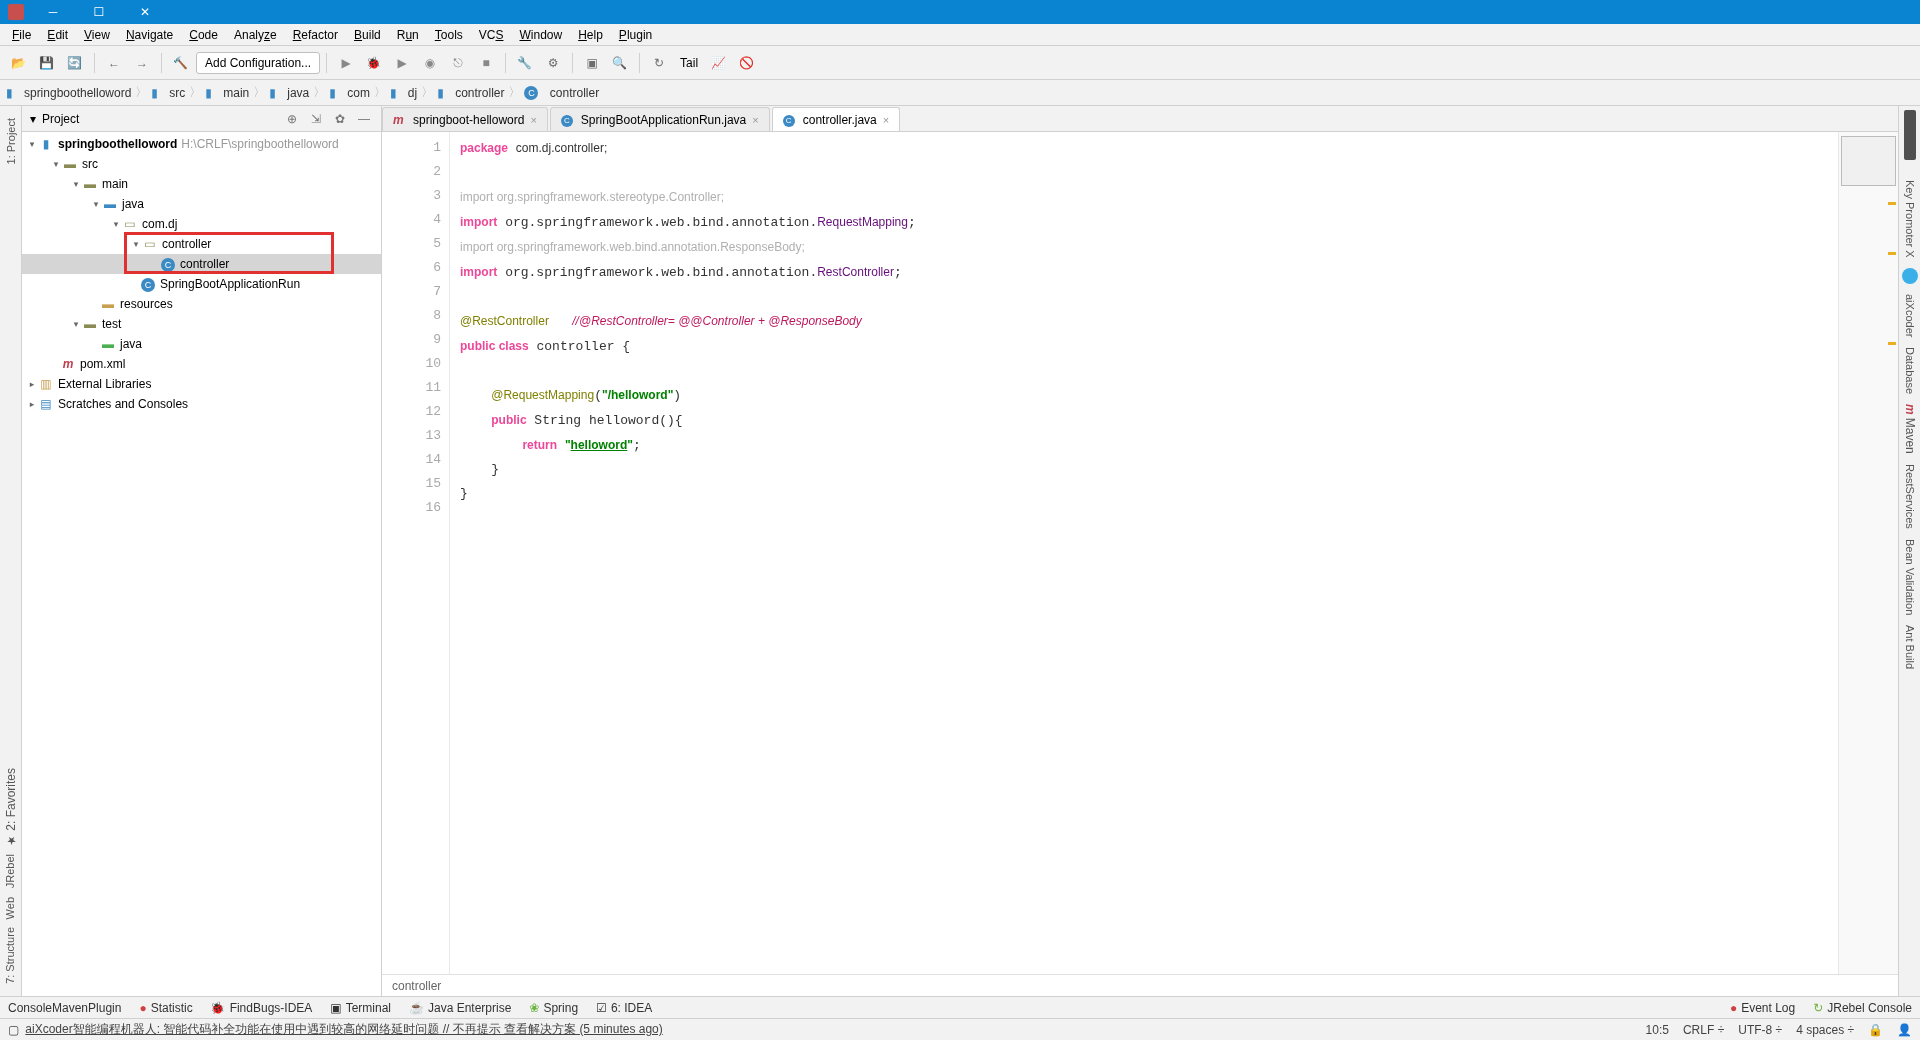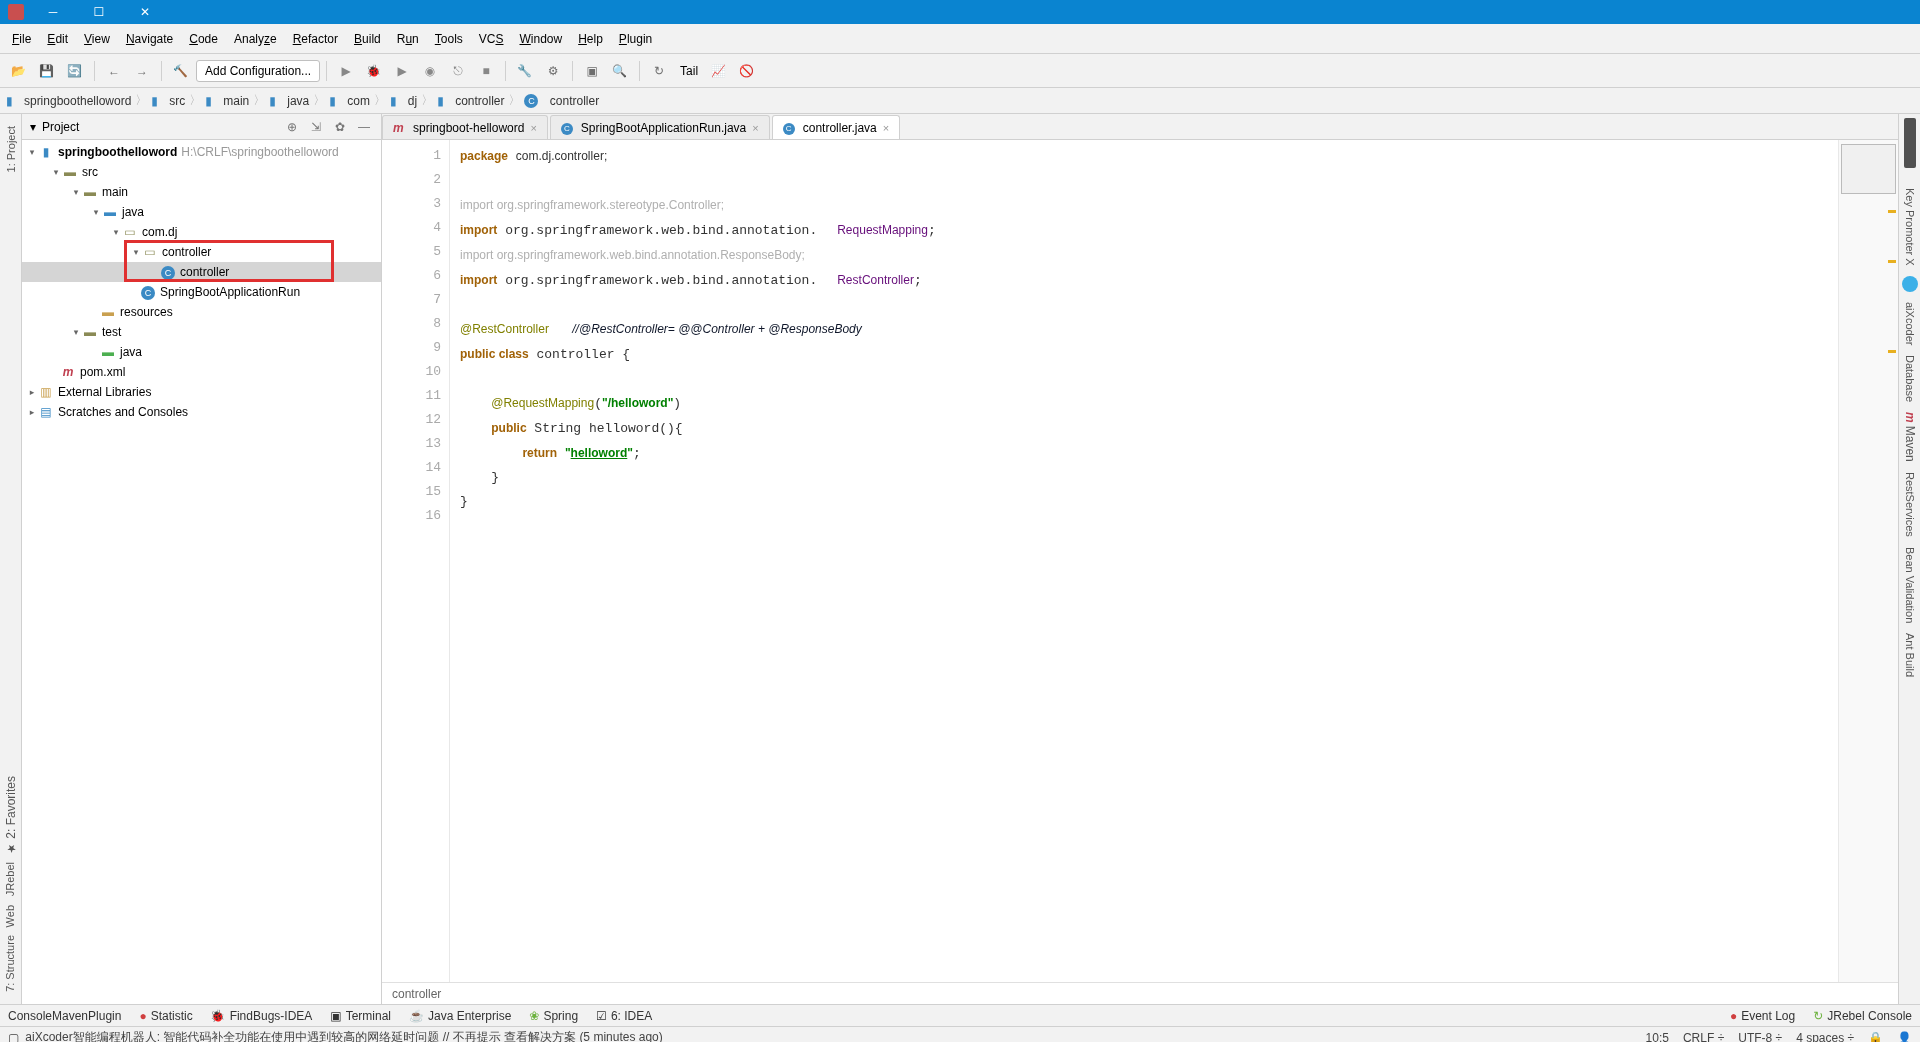--- a/index.html
+++ b/index.html
@@ -2,21 +2,21 @@
 <html><head>
 <meta charset="utf-8">
 <style>
 * { margin: 0; padding: 0; box-sizing: border-box; font-family: "Segoe UI", Arial, sans-serif; font-size: 12px; }
 body { background: #fff; width: 1920px; height: 1042px; overflow: hidden; position: relative; }
 .titlebar { background: #0a84d0; color: #fff; height: 24px; display: flex; align-items: center; padding: 0 8px; font-size: 12px; }
 .titlebar .icon { width: 16px; height: 16px; background: #c94f4f; border-radius: 2px; margin-right: 6px; }
 .titlebar .title { flex: 1; }
 .titlebar .win-controls { display: flex; gap: 0; }
 .titlebar .win-btn { width: 46px; height: 24px; display: flex; align-items: center; justify-content: center; color: #fff; }
-.menubar { background: #f2f2f2; border-bottom: 1px solid #d0d0d0; height: 30px; display: flex; align-items: center; padding: 0 4px; }
+.menubar { background: #f2f2f2; border-bottom: 1px solid #d0d0d0; height: 22px; display: flex; align-items: center; padding: 0 4px; }
 .menubar .menu-item { padding: 2px 8px; cursor: default; }
 .menubar .menu-item u { text-decoration: underline; }
 .toolbar { background: #f2f2f2; border-bottom: 1px solid #d0d0d0; height: 34px; display: flex; align-items: center; padding: 0 6px; gap: 2px; }
 .toolbar .tbtn { width: 26px; height: 26px; display: flex; align-items: center; justify-content: center; color: #6e6e6e; border-radius: 3px; }
 .toolbar .tbtn.green { color: #4caf50; }
 .toolbar .sep { width: 1px; height: 20px; background: #d0d0d0; margin: 0 4px; }
 .toolbar .config-box { border: 1px solid #c0c0c0; border-radius: 3px; padding: 3px 8px; background: #fff; font-size: 12px; }
 .toolbar .tail { padding: 0 6px; }
 .breadcrumb { background: #f2f2f2; border-bottom: 1px solid #d0d0d0; height: 26px; display: flex; align-items: center; padding: 0 6px; font-size: 12px; color: #333; }
 .breadcrumb .bc-item { display: flex; align-items: center; gap: 4px; }
@@ -38,27 +38,27 @@
 .red-box { position: absolute; border: 3px solid #e03030; pointer-events: none; }
 .editor-area { flex: 1; display: flex; flex-direction: column; }
 .tabs { height: 26px; background: #f2f2f2; border-bottom: 1px solid #d0d0d0; display: flex; align-items: flex-end; }
 .tab { display: flex; align-items: center; gap: 6px; padding: 4px 10px; border: 1px solid #d0d0d0; border-bottom: none; background: #ececec; margin-right: 2px; font-size: 12px; border-radius: 3px 3px 0 0; height: 24px; }
 .tab.active { background: #fff; }
 .tab .close { color: #999; font-size: 11px; }
 .tab .ticon { width: 14px; }
 .editor-body { flex: 1; display: flex; position: relative; background: #fff; }
 .gutter { width: 68px; background: #fff; border-right: 1px solid #e8e8e8; text-align: right; padding: 4px 8px 4px 0; color: #aaa; font-family: "Consolas", "Courier New", monospace; font-size: 13px; line-height: 24px; }
 .code { flex: 1; padding: 4px 0 4px 10px; font-family: "Consolas", "Courier New", monospace; font-size: 13px; line-height: 24px; white-space: pre; color: #333; }
-.code .kw { color: #a16207; font-weight: bold; }
+.code .kw { color: #ec4899; font-weight: bold; }
 .code .pkg { color: #333; }
 .code .dim { color: #b0b0b0; }
 .code .ann { color: #808000; }
-.code .cls { color: #660e7a; margin-left: 20px; }
+.code .cls { color: #660e7a; }
 .code .strq { color: #008000; font-weight: bold; }
-.code .cmt { color: #0f172a; font-style: italic; }
+.code .cmt { color: #be185d; font-style: italic; }
 .code .cursor-line { background: #fcfced; display: inline-block; width: 100%; }
 .minimap { width: 60px; background: #f9f9f9; border-left: 1px solid #e8e8e8; position: relative; }
 .right-stripe { width: 22px; background: #f2f2f2; border-left: 1px solid #d0d0d0; display: flex; flex-direction: column; align-items: center; padding: 4px 0; gap: 10px; }
 .right-stripe .vtext { writing-mode: vertical-rl; font-size: 11px; color: #555; cursor: default; }
 .right-stripe .ricon { width: 16px; height: 16px; border-radius: 50%; }
 .editor-footer { height: 22px; border-top: 1px solid #e0e0e0; display: flex; align-items: center; padding: 0 10px; font-size: 11px; color: #666; background: #fff; }
 .bottom-tools { height: 22px; background: #f2f2f2; border-top: 1px solid #d0d0d0; display: flex; align-items: center; padding: 0 8px; gap: 18px; font-size: 11px; }
 .bottom-tools .tool { display: flex; align-items: center; gap: 4px; color: #333; }
 .bottom-tools .spacer { flex: 1; }
 .status-bar { height: 22px; background: #f2f2f2; border-top: 1px solid #d0d0d0; display: flex; align-items: center; padding: 0 8px; font-size: 11px; color: #444; }

